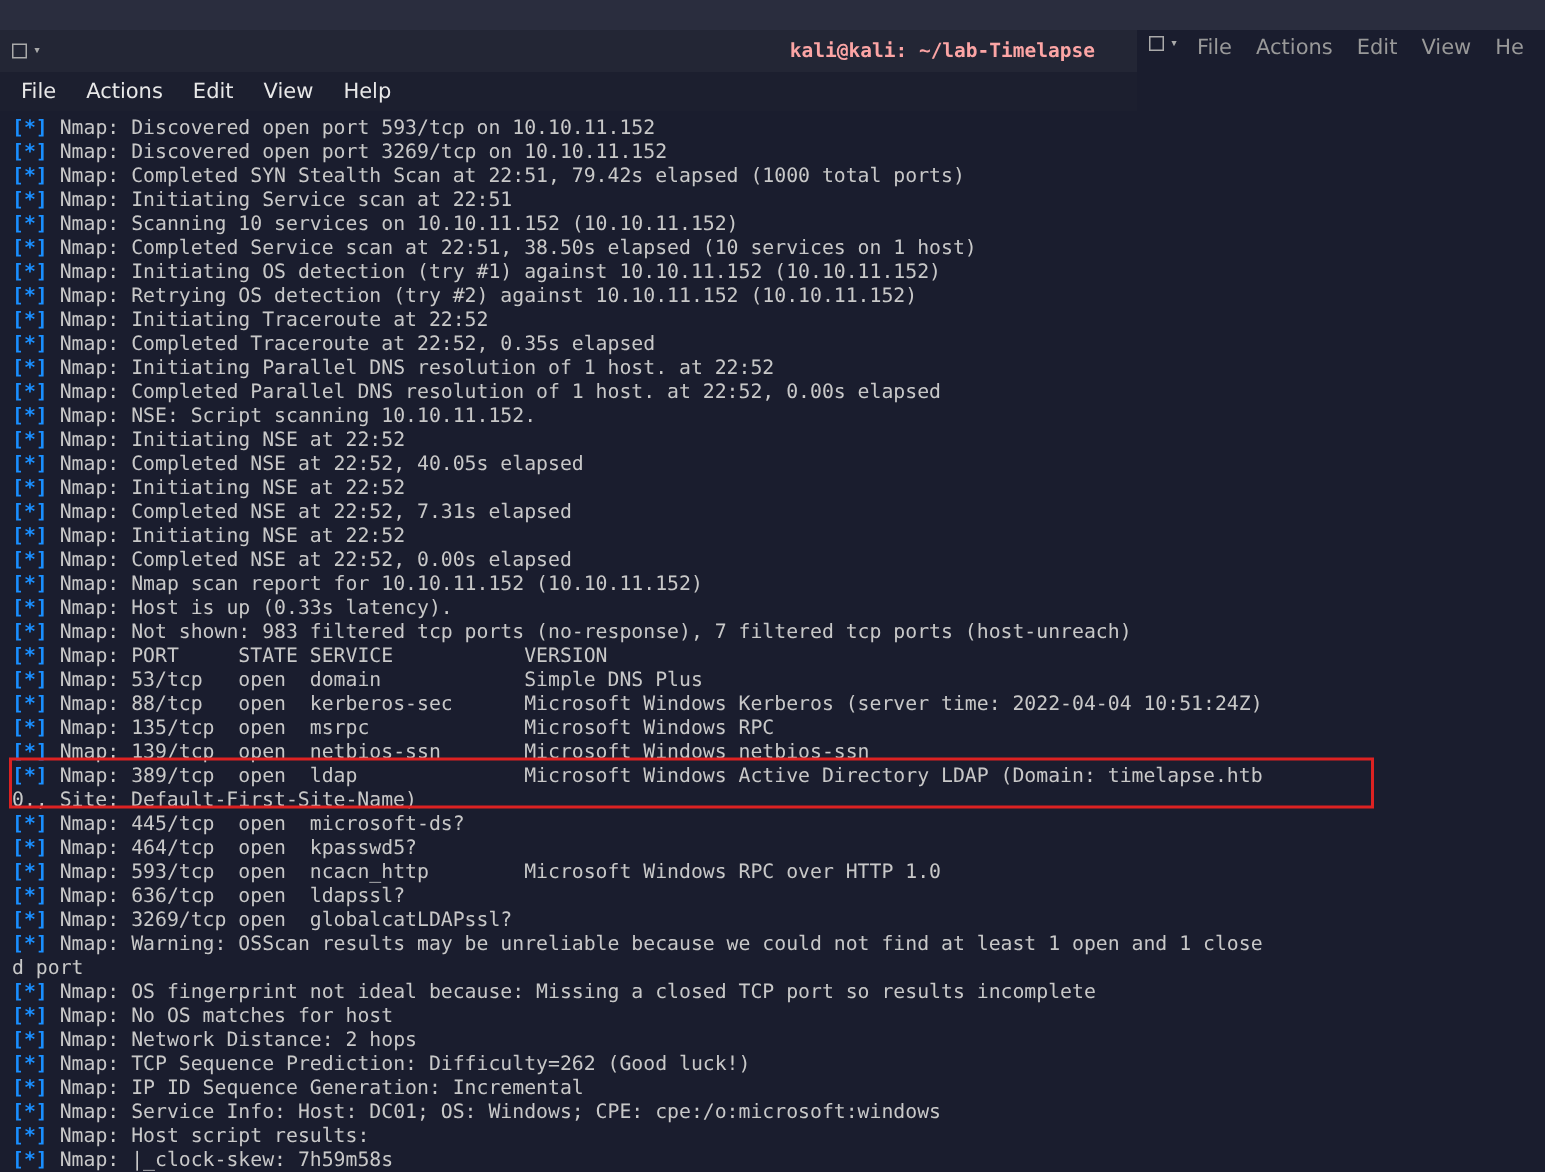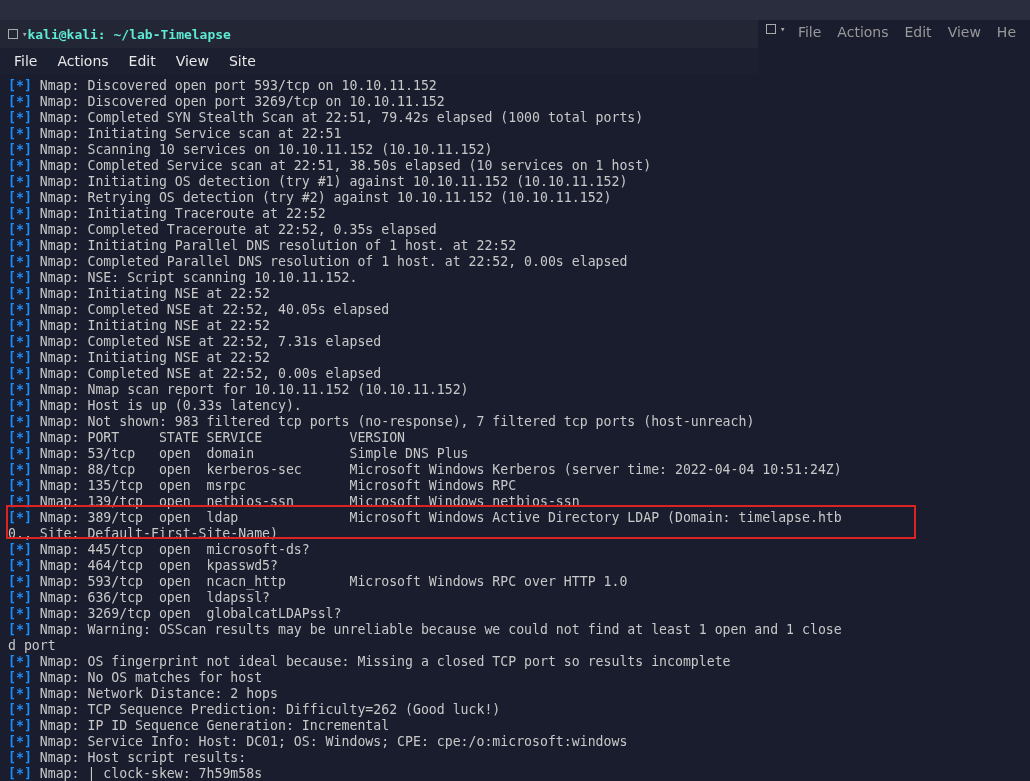--- a/index.html
+++ b/index.html
@@ -39,22 +39,22 @@
     width: 10px;
     height: 10px;
     border: 1px solid #aaa;
   }
   .tb-arrow {
     color: #aaa;
     font-size: 9px;
   }
   .window-title {
     flex: 1;
-    text-align: left;
-    color: #5eead4;
+    text-align: right;
+    color: #fca5a5;
     font-size: 13px;
     font-weight: bold;
   }
   .bg-titlebar-icons {
     position: absolute;
     top: 24px;
     left: 766px;
     display: flex;
     gap: 4px;
     align-items: center;
@@ -129,18 +129,18 @@
   </div>
   <div class="window-title">kali@kali: ~/lab-Timelapse</div>
   <div style="width:20px"></div>
 </div>
 
 <div class="menubar">
   <span>File</span>
   <span>Actions</span>
   <span>Edit</span>
   <span>View</span>
-  <span>Site</span>
+  <span>Help</span>
 </div>
 
 <div class="terminal" id="terminal"><span class="line"><span><span class="bracket">[</span><span class="star">*</span><span class="bracket">]</span><span class="nmap-text"> Nmap: </span></span><span class="nmap-text">Discovered open port 593/tcp on 10.10.11.152</span></span><span class="line"><span><span class="bracket">[</span><span class="star">*</span><span class="bracket">]</span><span class="nmap-text"> Nmap: </span></span><span class="nmap-text">Discovered open port 3269/tcp on 10.10.11.152</span></span><span class="line"><span><span class="bracket">[</span><span class="star">*</span><span class="bracket">]</span><span class="nmap-text"> Nmap: </span></span><span class="nmap-text">Completed SYN Stealth Scan at 22:51, 79.42s elapsed (1000 total ports)</span></span><span class="line"><span><span class="bracket">[</span><span class="star">*</span><span class="bracket">]</span><span class="nmap-text"> Nmap: </span></span><span class="nmap-text">Initiating Service scan at 22:51</span></span><span class="line"><span><span class="bracket">[</span><span class="star">*</span><span class="bracket">]</span><span class="nmap-text"> Nmap: </span></span><span class="nmap-text">Scanning 10 services on 10.10.11.152 (10.10.11.152)</span></span><span class="line"><span><span class="bracket">[</span><span class="star">*</span><span class="bracket">]</span><span class="nmap-text"> Nmap: </span></span><span class="nmap-text">Completed Service scan at 22:51, 38.50s elapsed (10 services on 1 host)</span></span><span class="line"><span><span class="bracket">[</span><span class="star">*</span><span class="bracket">]</span><span class="nmap-text"> Nmap: </span></span><span class="nmap-text">Initiating OS detection (try #1) against 10.10.11.152 (10.10.11.152)</span></span><span class="line"><span><span class="bracket">[</span><span class="star">*</span><span class="bracket">]</span><span class="nmap-text"> Nmap: </span></span><span class="nmap-text">Retrying OS detection (try #2) against 10.10.11.152 (10.10.11.152)</span></span><span class="line"><span><span class="bracket">[</span><span class="star">*</span><span class="bracket">]</span><span class="nmap-text"> Nmap: </span></span><span class="nmap-text">Initiating Traceroute at 22:52</span></span><span class="line"><span><span class="bracket">[</span><span class="star">*</span><span class="bracket">]</span><span class="nmap-text"> Nmap: </span></span><span class="nmap-text">Completed Traceroute at 22:52, 0.35s elapsed</span></span><span class="line"><span><span class="bracket">[</span><span class="star">*</span><span class="bracket">]</span><span class="nmap-text"> Nmap: </span></span><span class="nmap-text">Initiating Parallel DNS resolution of 1 host. at 22:52</span></span><span class="line"><span><span class="bracket">[</span><span class="star">*</span><span class="bracket">]</span><span class="nmap-text"> Nmap: </span></span><span class="nmap-text">Completed Parallel DNS resolution of 1 host. at 22:52, 0.00s elapsed</span></span><span class="line"><span><span class="bracket">[</span><span class="star">*</span><span class="bracket">]</span><span class="nmap-text"> Nmap: </span></span><span class="nmap-text">NSE: Script scanning 10.10.11.152.</span></span><span class="line"><span><span class="bracket">[</span><span class="star">*</span><span class="bracket">]</span><span class="nmap-text"> Nmap: </span></span><span class="nmap-text">Initiating NSE at 22:52</span></span><span class="line"><span><span class="bracket">[</span><span class="star">*</span><span class="bracket">]</span><span class="nmap-text"> Nmap: </span></span><span class="nmap-text">Completed NSE at 22:52, 40.05s elapsed</span></span><span class="line"><span><span class="bracket">[</span><span class="star">*</span><span class="bracket">]</span><span class="nmap-text"> Nmap: </span></span><span class="nmap-text">Initiating NSE at 22:52</span></span><span class="line"><span><span class="bracket">[</span><span class="star">*</span><span class="bracket">]</span><span class="nmap-text"> Nmap: </span></span><span class="nmap-text">Completed NSE at 22:52, 7.31s elapsed</span></span><span class="line"><span><span class="bracket">[</span><span class="star">*</span><span class="bracket">]</span><span class="nmap-text"> Nmap: </span></span><span class="nmap-text">Initiating NSE at 22:52</span></span><span class="line"><span><span class="bracket">[</span><span class="star">*</span><span class="bracket">]</span><span class="nmap-text"> Nmap: </span></span><span class="nmap-text">Completed NSE at 22:52, 0.00s elapsed</span></span><span class="line"><span><span class="bracket">[</span><span class="star">*</span><span class="bracket">]</span><span class="nmap-text"> Nmap: </span></span><span class="nmap-text">Nmap scan report for 10.10.11.152 (10.10.11.152)</span></span><span class="line"><span><span class="bracket">[</span><span class="star">*</span><span class="bracket">]</span><span class="nmap-text"> Nmap: </span></span><span class="nmap-text">Host is up (0.33s latency).</span></span><span class="line"><span><span class="bracket">[</span><span class="star">*</span><span class="bracket">]</span><span class="nmap-text"> Nmap: </span></span><span class="nmap-text">Not shown: 983 filtered tcp ports (no-response), 7 filtered tcp ports (host-unreach)</span></span><span class="line"><span><span class="bracket">[</span><span class="star">*</span><span class="bracket">]</span><span class="nmap-text"> Nmap: </span></span><span class="nmap-text">PORT     STATE SERVICE           VERSION</span></span><span class="line"><span><span class="bracket">[</span><span class="star">*</span><span class="bracket">]</span><span class="nmap-text"> Nmap: </span></span><span class="nmap-text">53/tcp   open  domain            Simple DNS Plus</span></span><span class="line"><span><span class="bracket">[</span><span class="star">*</span><span class="bracket">]</span><span class="nmap-text"> Nmap: </span></span><span class="nmap-text">88/tcp   open  kerberos-sec      Microsoft Windows Kerberos (server time: 2022-04-04 10:51:24Z)</span></span><span class="line"><span><span class="bracket">[</span><span class="star">*</span><span class="bracket">]</span><span class="nmap-text"> Nmap: </span></span><span class="nmap-text">135/tcp  open  msrpc             Microsoft Windows RPC</span></span><span class="line"><span><span class="bracket">[</span><span class="star">*</span><span class="bracket">]</span><span class="nmap-text"> Nmap: </span></span><span class="nmap-text">139/tcp  open  netbios-ssn       Microsoft Windows netbios-ssn</span></span><span class="line"><span><span class="bracket">[</span><span class="star">*</span><span class="bracket">]</span><span class="nmap-text"> Nmap: </span></span><span class="nmap-text">389/tcp  open  ldap              Microsoft Windows Active Directory LDAP (Domain: timelapse.htb</span></span><span class="line"><span class="nmap-text">0., Site: Default-First-Site-Name)</span></span><span class="line"><span><span class="bracket">[</span><span class="star">*</span><span class="bracket">]</span><span class="nmap-text"> Nmap: </span></span><span class="nmap-text">445/tcp  open  microsoft-ds?</span></span><span class="line"><span><span class="bracket">[</span><span class="star">*</span><span class="bracket">]</span><span class="nmap-text"> Nmap: </span></span><span class="nmap-text">464/tcp  open  kpasswd5?</span></span><span class="line"><span><span class="bracket">[</span><span class="star">*</span><span class="bracket">]</span><span class="nmap-text"> Nmap: </span></span><span class="nmap-text">593/tcp  open  ncacn_http        Microsoft Windows RPC over HTTP 1.0</span></span><span class="line"><span><span class="bracket">[</span><span class="star">*</span><span class="bracket">]</span><span class="nmap-text"> Nmap: </span></span><span class="nmap-text">636/tcp  open  ldapssl?</span></span><span class="line"><span><span class="bracket">[</span><span class="star">*</span><span class="bracket">]</span><span class="nmap-text"> Nmap: </span></span><span class="nmap-text">3269/tcp open  globalcatLDAPssl?</span></span><span class="line"><span><span class="bracket">[</span><span class="star">*</span><span class="bracket">]</span><span class="nmap-text"> Nmap: </span></span><span class="nmap-text">Warning: OSScan results may be unreliable because we could not find at least 1 open and 1 close</span></span><span class="line"><span class="nmap-text">d port</span></span><span class="line"><span><span class="bracket">[</span><span class="star">*</span><span class="bracket">]</span><span class="nmap-text"> Nmap: </span></span><span class="nmap-text">OS fingerprint not ideal because: Missing a closed TCP port so results incomplete</span></span><span class="line"><span><span class="bracket">[</span><span class="star">*</span><span class="bracket">]</span><span class="nmap-text"> Nmap: </span></span><span class="nmap-text">No OS matches for host</span></span><span class="line"><span><span class="bracket">[</span><span class="star">*</span><span class="bracket">]</span><span class="nmap-text"> Nmap: </span></span><span class="nmap-text">Network Distance: 2 hops</span></span><span class="line"><span><span class="bracket">[</span><span class="star">*</span><span class="bracket">]</span><span class="nmap-text"> Nmap: </span></span><span class="nmap-text">TCP Sequence Prediction: Difficulty=262 (Good luck!)</span></span><span class="line"><span><span class="bracket">[</span><span class="star">*</span><span class="bracket">]</span><span class="nmap-text"> Nmap: </span></span><span class="nmap-text">IP ID Sequence Generation: Incremental</span></span><span class="line"><span><span class="bracket">[</span><span class="star">*</span><span class="bracket">]</span><span class="nmap-text"> Nmap: </span></span><span class="nmap-text">Service Info: Host: DC01; OS: Windows; CPE: cpe:/o:microsoft:windows</span></span><span class="line"><span><span class="bracket">[</span><span class="star">*</span><span class="bracket">]</span><span class="nmap-text"> Nmap: </span></span><span class="nmap-text">Host script results:</span></span><span class="line"><span><span class="bracket">[</span><span class="star">*</span><span class="bracket">]</span><span class="nmap-text"> Nmap: </span></span><span class="nmap-text">|_clock-skew: 7h59m58s</span></span></div>
 
 <div class="highlight-box" id="highlight" style="top: 505px; left: 6px; width: 910px; height: 34px;"></div>
 
 </body></html>

